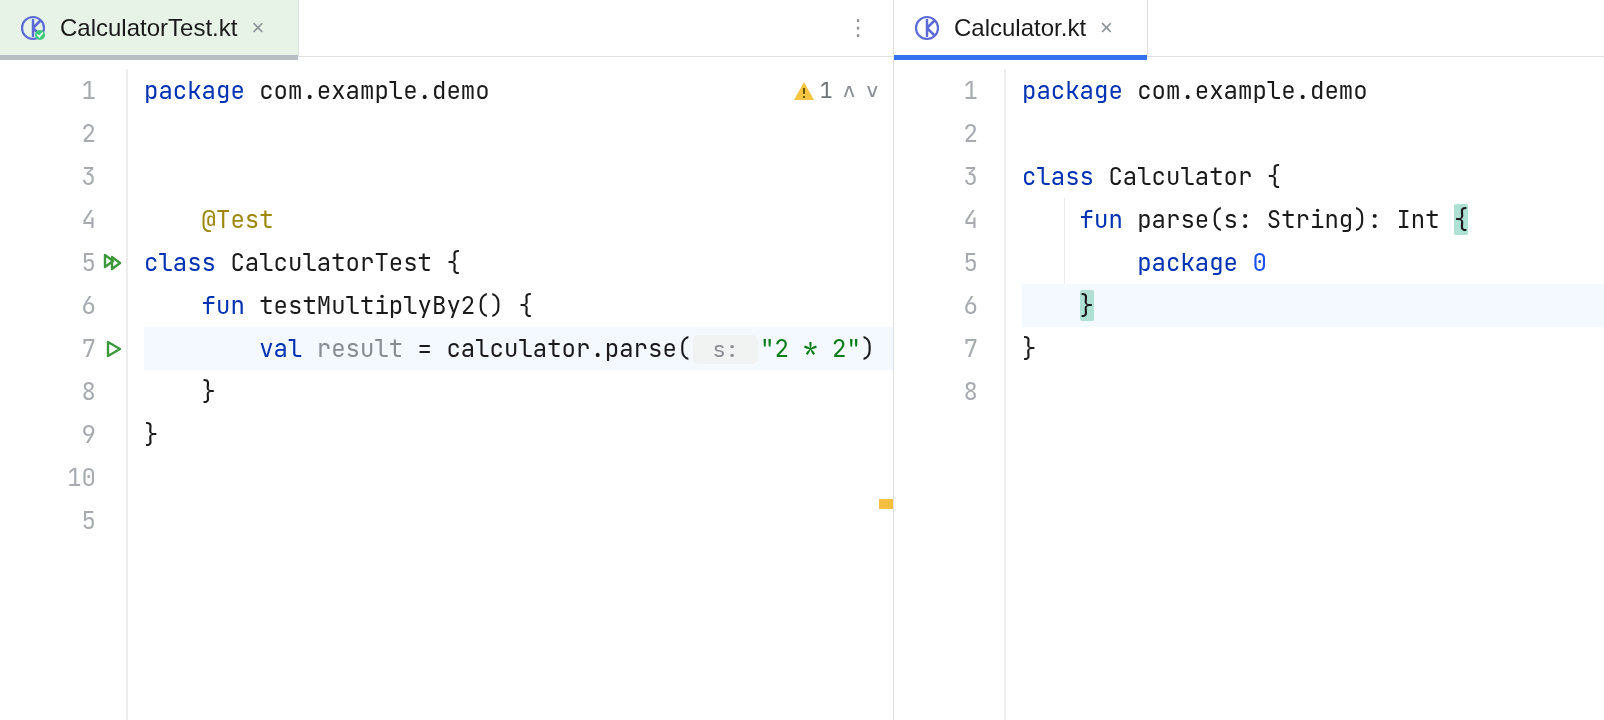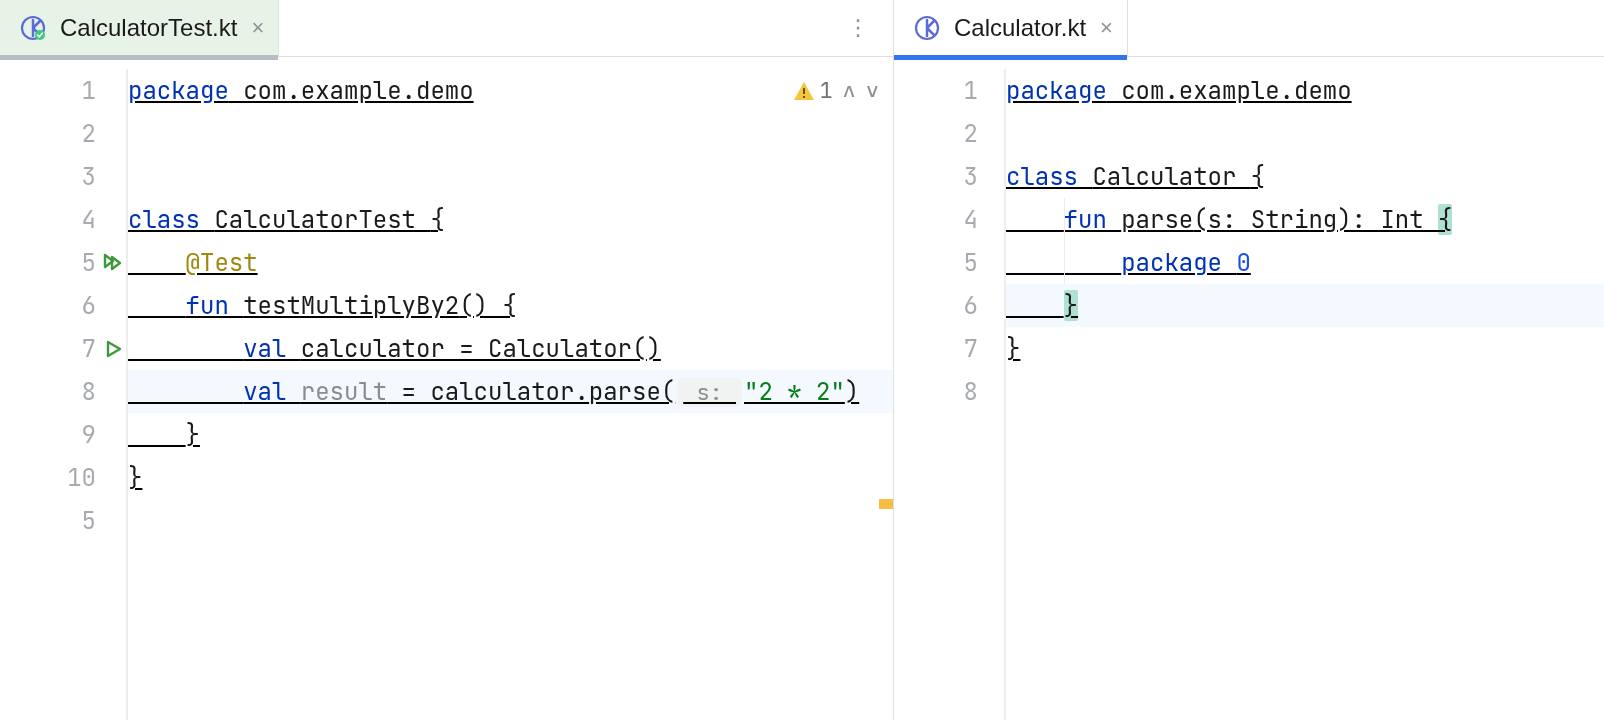--- a/index.html
+++ b/index.html
@@ -46,21 +46,21 @@
     height:57px;
     display:flex;
     align-items:center;
     border-bottom:1px solid var(--tab-border);
     position:relative;
   }
   .tab {
     height:100%;
     display:flex;
     align-items:center;
-    padding:0 14px 0 20px;
+    padding:0 34px 0 20px;
     font-size:24px;
     color:#1a1a1a;
     gap:14px;
     border-right:1px solid var(--tab-border);
     background:var(--tab-bg);
     position:relative;
   }
   .tab.active-left { background:var(--tab-active-bg); }
   .tab.active-left::after{
     content:"";
@@ -106,23 +106,22 @@
   .gutter-icon {
     position:absolute;
     right:-28px;
     top:50%;
     transform:translateY(-50%);
   }
   .run-icon svg, .run-all-icon svg { display:block; }
 
   .code {
     flex:1;
-    padding-left:0;
-    position:relative;
-    text-decoration:underline;
+    padding-left:16px;
+    position:relative;
   }
   .code-line {
     height:43px;
     white-space:pre;
     position:relative;
     padding-left:0;
     color:var(--ident);
   }
   .code-line.hl { background:var(--hl-row); }
   .kw { color:var(--kw); }
@@ -220,24 +219,23 @@
       <div class="gutter-line"><span class="ln">8</span></div>
       <div class="gutter-line"><span class="ln">9</span></div>
       <div class="gutter-line"><span class="ln">10</span></div>
       <div class="gutter-line"><span class="ln">5</span></div>
     </div>
 
     <div class="code">
       <div class="code-line"><span class="kw">package</span><span> com.example.demo</span></div>
       <div class="code-line"></div>
       <div class="code-line"></div>
+      <div class="code-line">    <span class="anno">@Test</span></div>
       <div class="code-line"><span class="kw">class </span><span>CalculatorTest </span><span>{</span></div>
-      <div class="code-line">    <span class="anno">@Test</span></div>
       <div class="code-line">    <span class="kw">fun </span><span>testMultiplyBy2</span><span>() {</span></div>
-      <div class="code-line">        <span class="kw">val </span><span>calculator = Calculator()</span></div>
       <div class="code-line hl">        <span class="kw">val </span><span class="faded">result</span><span> = calculator.parse(</span><span class="param-hint"> s: </span><span class="str">"2 * 2"</span><span>)</span></div>
       <div class="code-line">    <span>}</span></div>
       <div class="code-line"><span>}</span></div>
 
       <div class="right-strip"></div>
     </div>
 
     <div class="inspect">
       <span class="warn">
         <svg class="warn-tri" viewBox="0 0 22 22">

